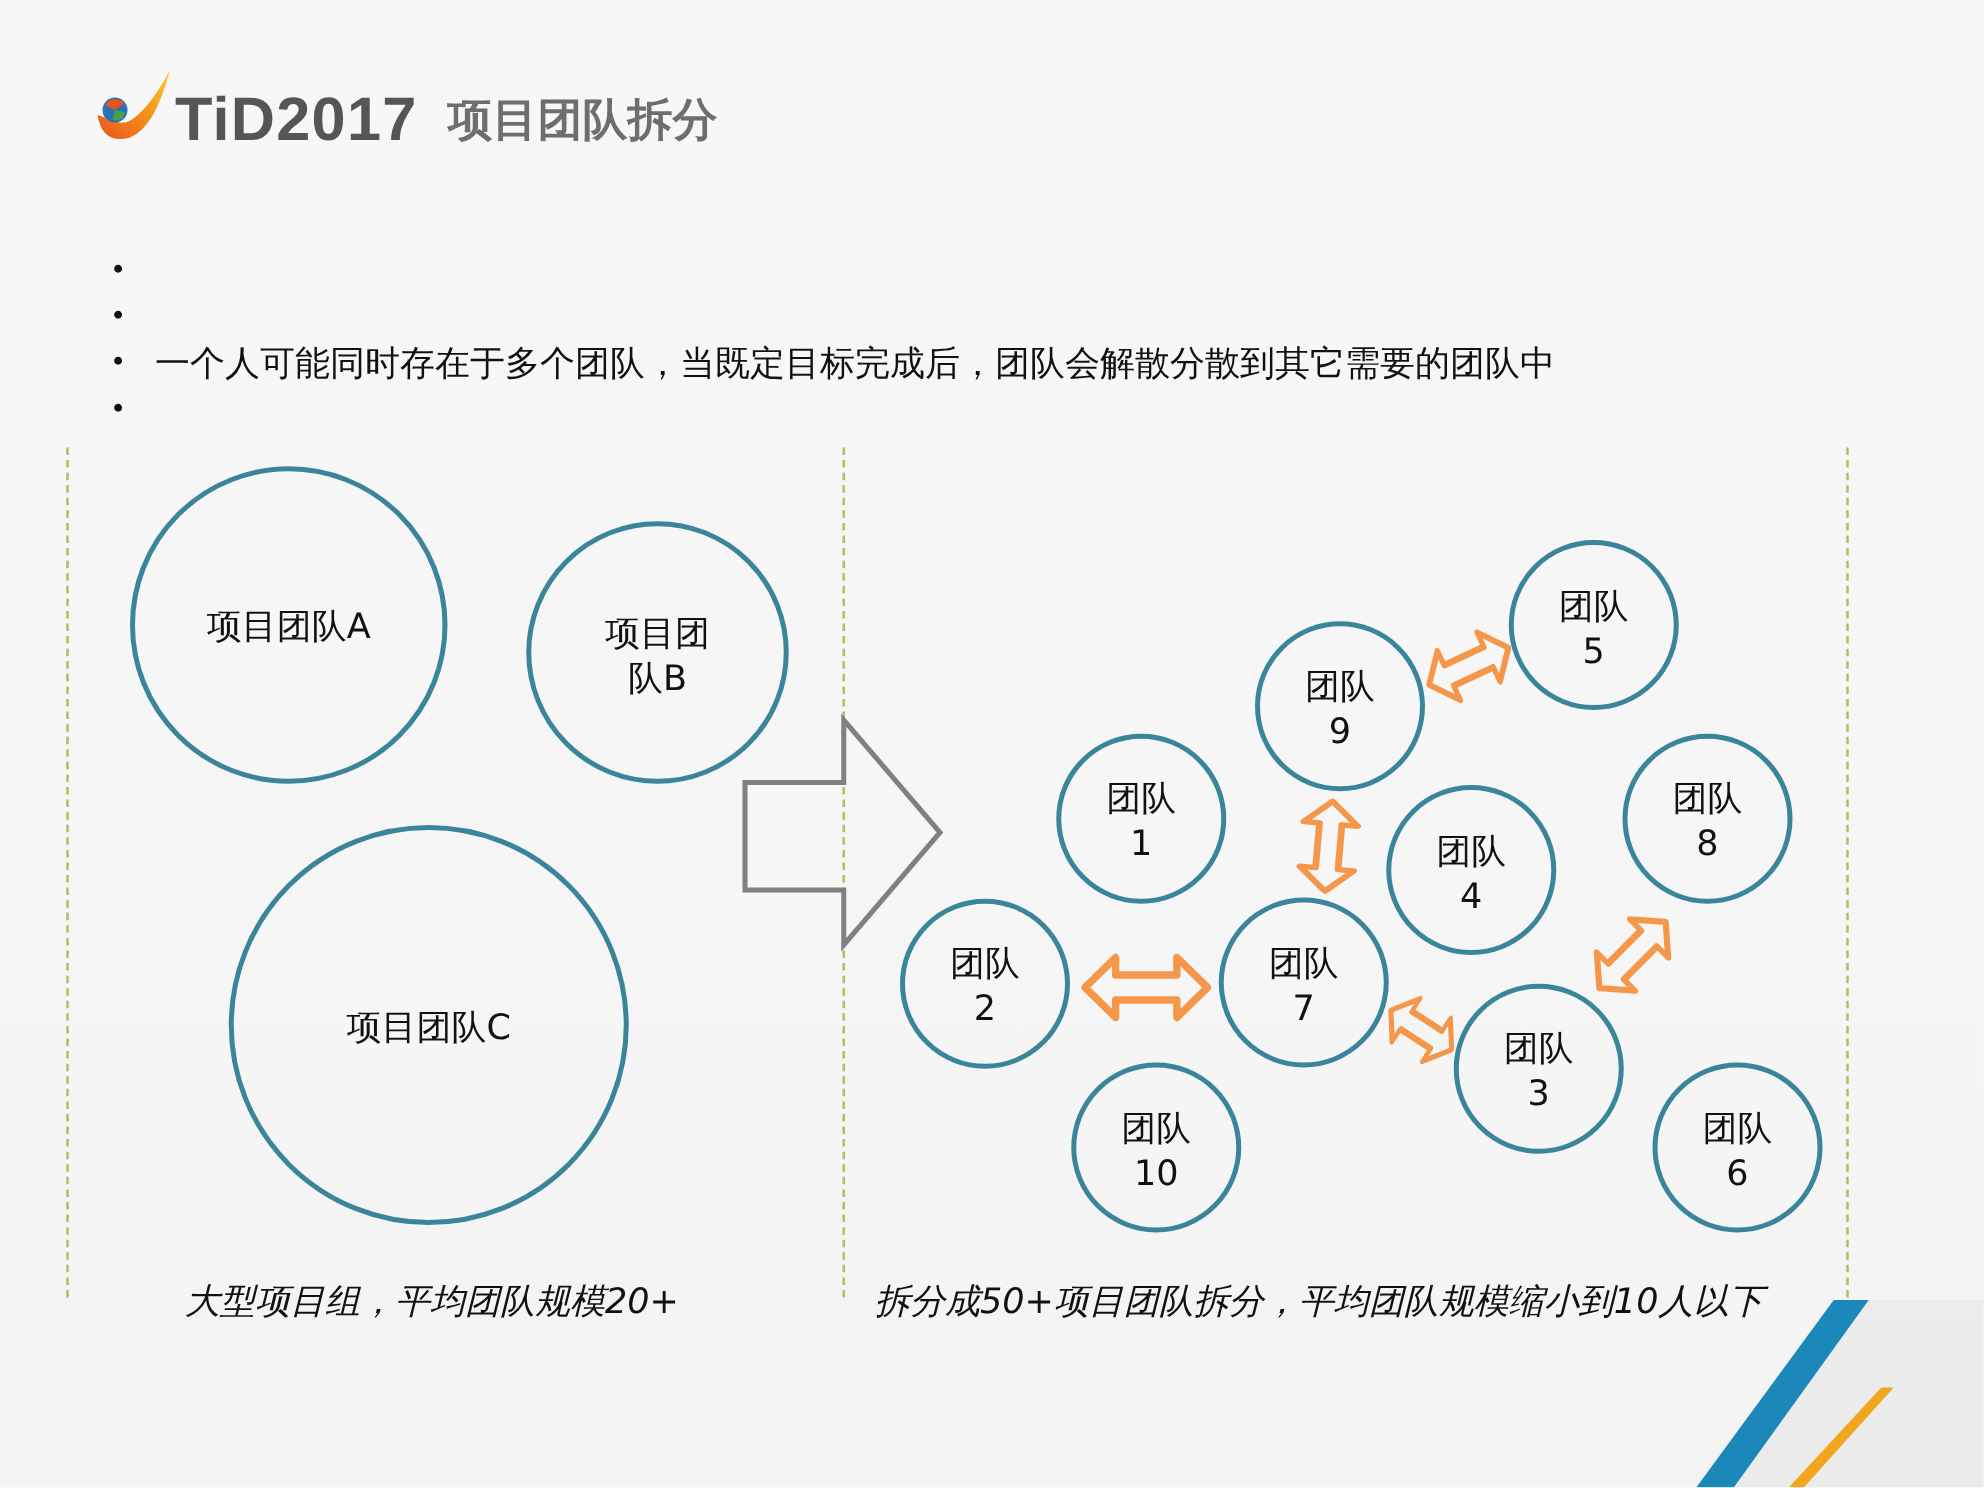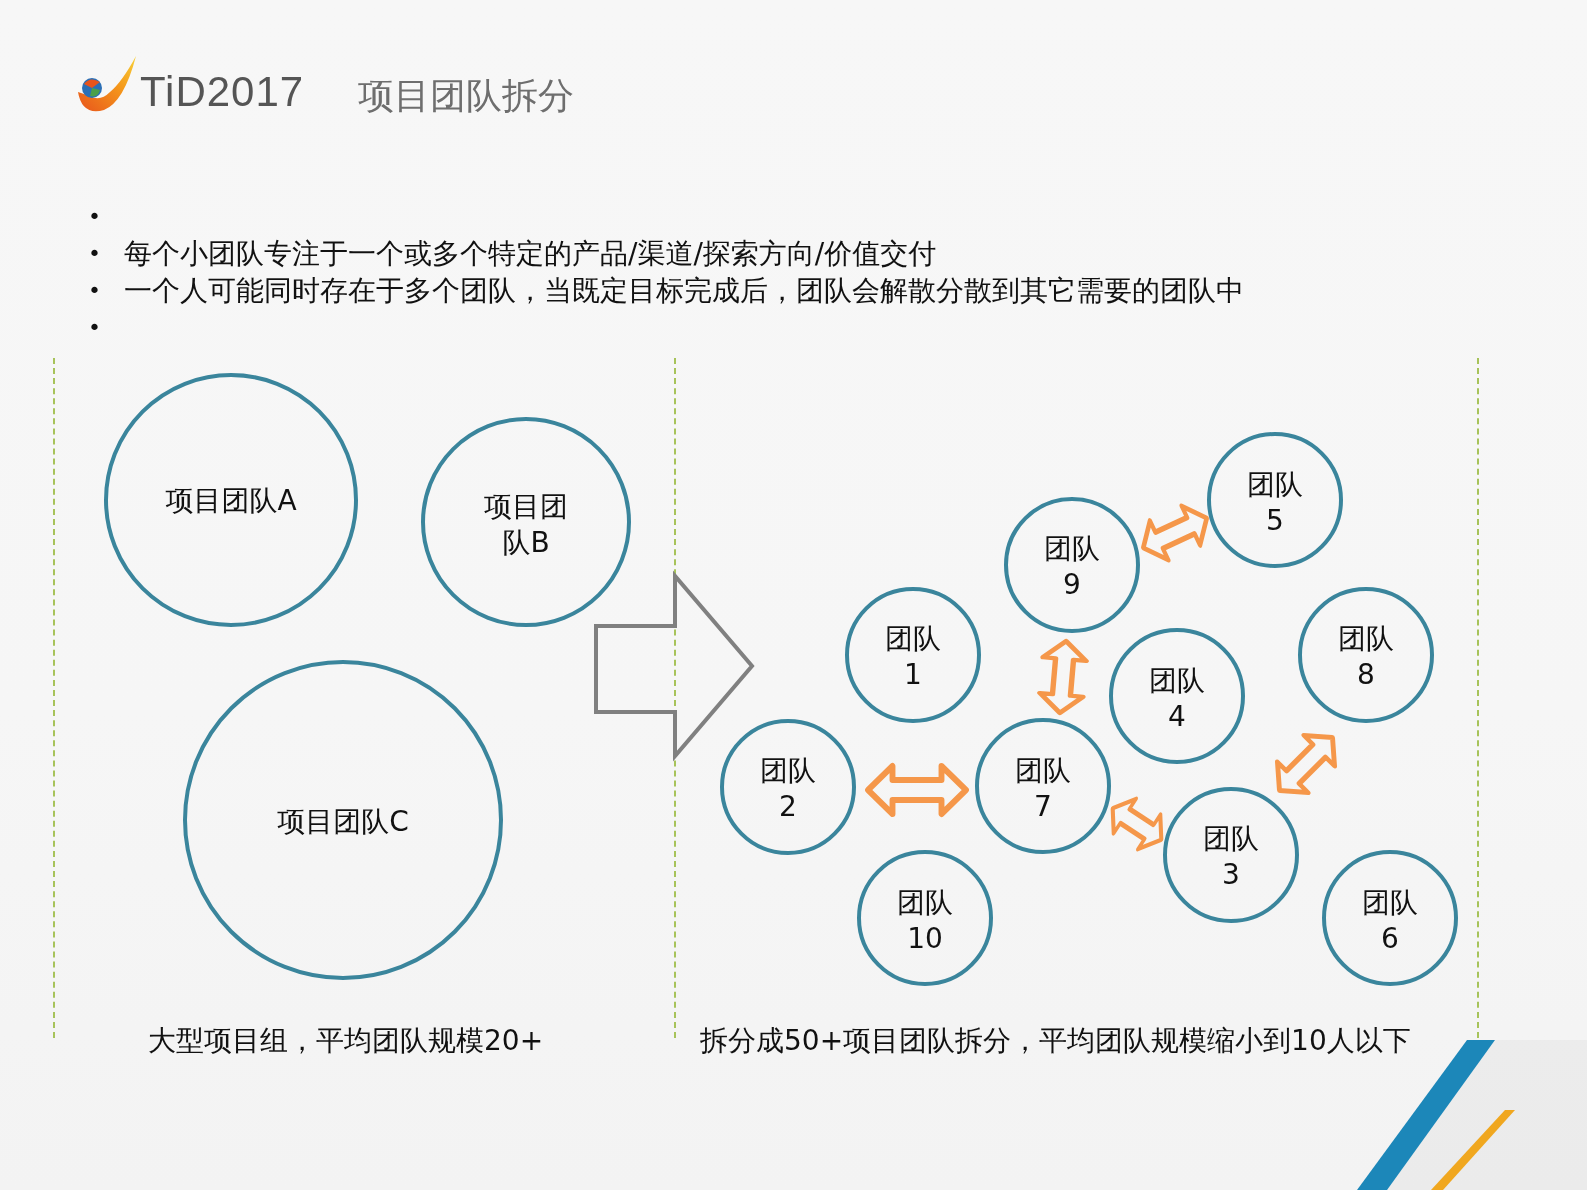--- a/index.html
+++ b/index.html
@@ -5,28 +5,28 @@
   html, body { margin:0; padding:0; }
   body {
     width:1587px; height:1190px; position:relative; overflow:hidden;
     background: linear-gradient(180deg,#f7f7f7 0%,#f6f6f6 60%,#f3f3f3 100%);
     font-family: "DejaVu Sans", "Liberation Sans", sans-serif;
     color:#111;
   }
   .deco-br { position:absolute; right:0; bottom:0; width:260px; height:180px; overflow:hidden; }
   .logo { position:absolute; left:72px; top:52px; width:66px; height:66px; }
   .brand { position:absolute; left:140px; top:68px; font-family:"Liberation Sans", sans-serif;
-    font-size:42px; color:#555; letter-spacing:1px; }
-  .title { position:absolute; left:358px; top:72px; font-size:36px; font-weight:normal; color:#6e6e6e; }
+    font-size:49px; color:#555; letter-spacing:1px;font-weight:bold; }
+  .title { position:absolute; left:358px; top:72px; font-size:36px; font-weight:bold; color:#6e6e6e; }
   .bullets { position:absolute; left:88px; top:198px; margin:0; padding:0; list-style:none; }
   .bullets li { font-size:28px; line-height:37px; color:#111; display:flex; }
   .bullets li .dot { width:36px; flex:none; font-size:22px; }
   .vline { position:absolute; top:358px; height:680px; width:0; border-left:2px dashed #a7c35a; }
   svg.diagram { position:absolute; left:0; top:0; }
-  .caption { position:absolute; top:1022px; font-size:28px; color:#111; white-space:nowrap; }
+  .caption { position:absolute; top:1022px; font-size:28px; color:#111; white-space:nowrap;font-style:italic; }
   .circle-label { font-size:28px; fill:#111; text-anchor:middle; }
 </style>
 </head>
 <body>
 
 <svg class="logo" viewBox="0 0 66 66">
   <defs>
     <linearGradient id="lg" x1="0" y1="1" x2="1" y2="0">
       <stop offset="0" stop-color="#e8541c"></stop>
       <stop offset="0.6" stop-color="#f59a1b"></stop>
@@ -40,21 +40,20 @@
 </svg>
 <div class="brand">TiD2017</div>
 <div class="title">项目团队拆分</div>
 
 <ul class="bullets">
   <li>
       <span class="dot">•</span>
     </li>
   <li>
       <span class="dot">•</span>
-      <span>每个小团队专注于一个或多个特定的产品/渠道/探索方向/价值交付</span>
     </li>
   <li>
       <span class="dot">•</span>
       <span>一个人可能同时存在于多个团队，当既定目标完成后，团队会解散分散到其它需要的团队中</span>
     </li>
   <li>
       <span class="dot">•</span>
     </li>
 </ul>
 

